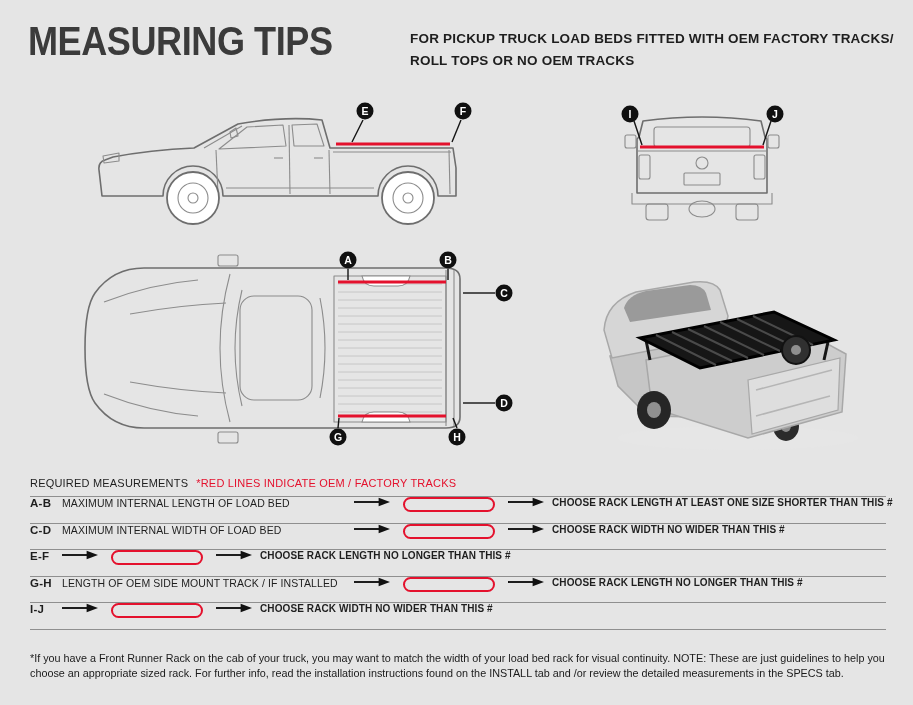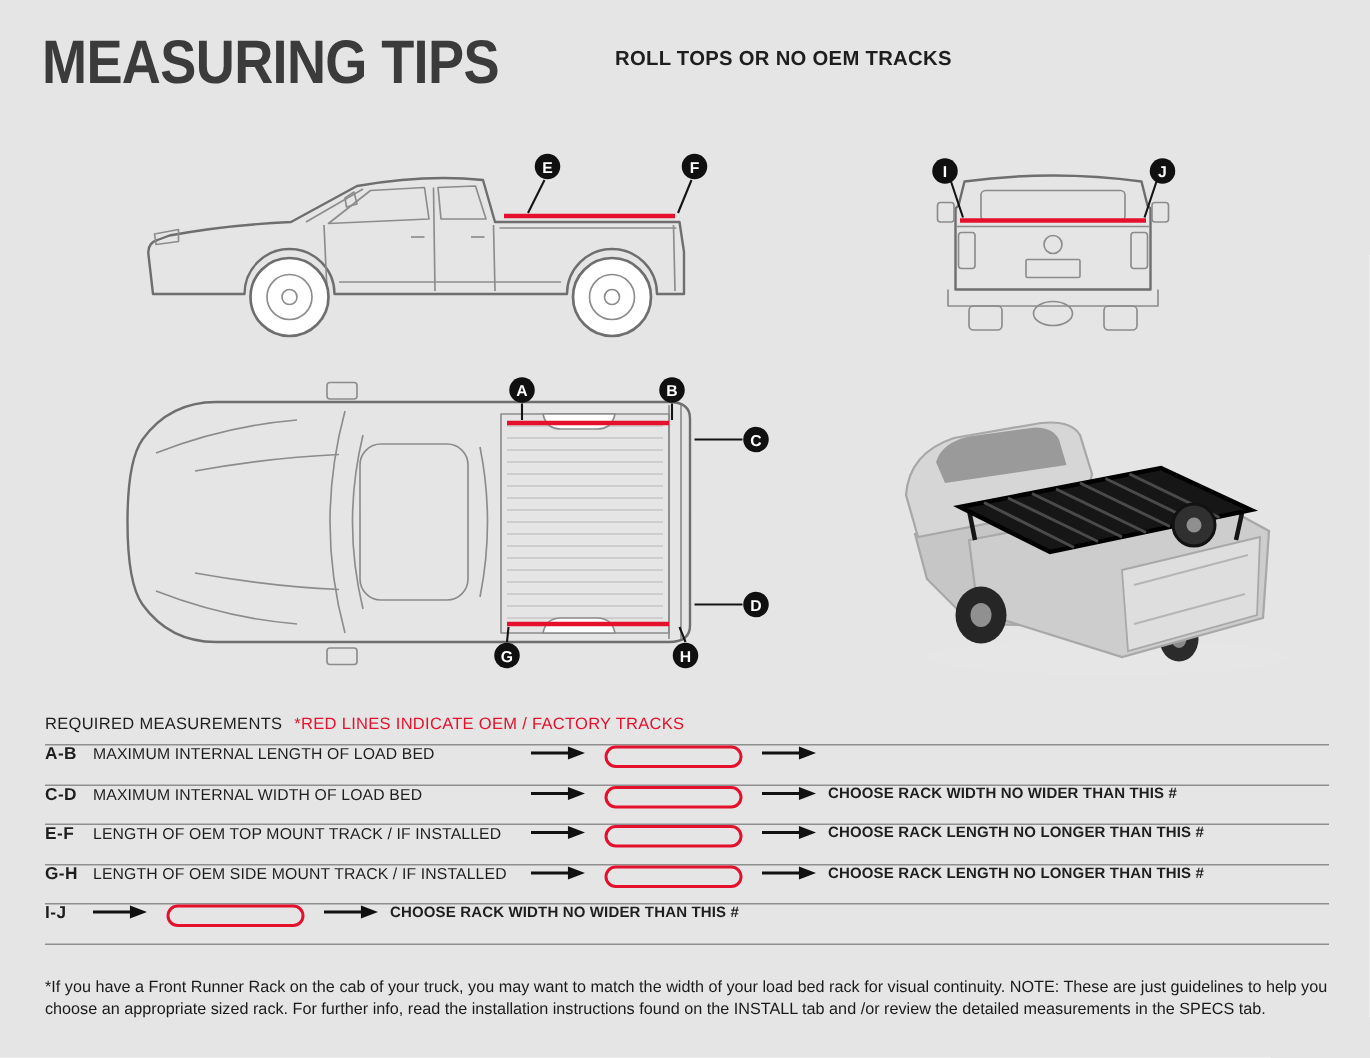--- a/index.html
+++ b/index.html
@@ -41,20 +41,21 @@
   .mguide{font-size:10px;font-weight:700;letter-spacing:.1px;margin-left:8px;white-space:nowrap}
   .footer{left:30px;top:651px;width:856px;font-size:10.8px;font-weight:400;line-height:15px;color:#1a1a1a}
 </style>
 </head>
 <body>
 
 <div class="page">
 
   <div class="abs title">MEASURING TIPS</div>
   <div class="abs subtitle">
+    <div>FOR PICKUP TRUCK LOAD BEDS FITTED WITH OEM FACTORY TRACKS/</div>
     <div>ROLL TOPS OR NO OEM TRACKS</div>
   </div>
 
   <svg class="diagram" style="left:86px;top:94px" width="400" height="150" viewBox="0 0 400 150">
     <g>
       <path class="outline" d="M 40 102 L 16 102 L 13 76 Q 12 68 19 66 L 27 63 Q 64 56 108 54 L 152 30 Q 198 22 236 26 L 244 54 L 367 54 L 370 74 L 370 102 L 352 102 A 30 30 0 0 0 292 102 L 137 102 A 30 30 0 0 0 77 102 Z"></path>
       <path class="thin" d="M 156 32 L 118 54"></path>
       <path class="thin" d="M 161 33 L 197 31 L 200 52 L 133 55 Z"></path>
       <path class="thin" d="M 206 31 L 231 30 L 238 52 L 208 52 Z"></path>
       <line class="thin" x1="203" y1="31" x2="204" y2="100"></line>
@@ -242,40 +243,40 @@
       <span class="mdesc">MAXIMUM  INTERNAL LENGTH OF LOAD BED</span>
       <svg class="arrow" viewBox="0 0 38 10">
           <line x1="0" y1="5" x2="27" y2="5"></line>
           <polygon points="26,0.5 38,5 26,9.5"></polygon>
         </svg>
       <span class="pill"></span>
       <svg class="arrow" viewBox="0 0 38 10">
           <line x1="0" y1="5" x2="27" y2="5"></line>
           <polygon points="26,0.5 38,5 26,9.5"></polygon>
         </svg>
+      <span class="mguide">CHOOSE RACK LENGTH AT LEAST ONE SIZE SHORTER THAN THIS #</span>
     </div>
 
     <div class="mrow">
       <span class="mid">C-D</span>
       <span class="mdesc">MAXIMUM INTERNAL WIDTH OF LOAD BED</span>
       <svg class="arrow" viewBox="0 0 38 10">
           <line x1="0" y1="5" x2="27" y2="5"></line>
           <polygon points="26,0.5 38,5 26,9.5"></polygon>
         </svg>
       <span class="pill"></span>
       <svg class="arrow" viewBox="0 0 38 10">
           <line x1="0" y1="5" x2="27" y2="5"></line>
           <polygon points="26,0.5 38,5 26,9.5"></polygon>
         </svg>
       <span class="mguide">CHOOSE RACK WIDTH NO WIDER THAN THIS #</span>
     </div>
 
     <div class="mrow">
       <span class="mid">E-F</span>
-      <span class="mdesc">LENGTH OF OEM TOP MOUNT TRACK / IF INSTALLED</span>
       <svg class="arrow" viewBox="0 0 38 10">
           <line x1="0" y1="5" x2="27" y2="5"></line>
           <polygon points="26,0.5 38,5 26,9.5"></polygon>
         </svg>
       <span class="pill"></span>
       <svg class="arrow" viewBox="0 0 38 10">
           <line x1="0" y1="5" x2="27" y2="5"></line>
           <polygon points="26,0.5 38,5 26,9.5"></polygon>
         </svg>
       <span class="mguide">CHOOSE RACK LENGTH NO LONGER THAN THIS #</span>

